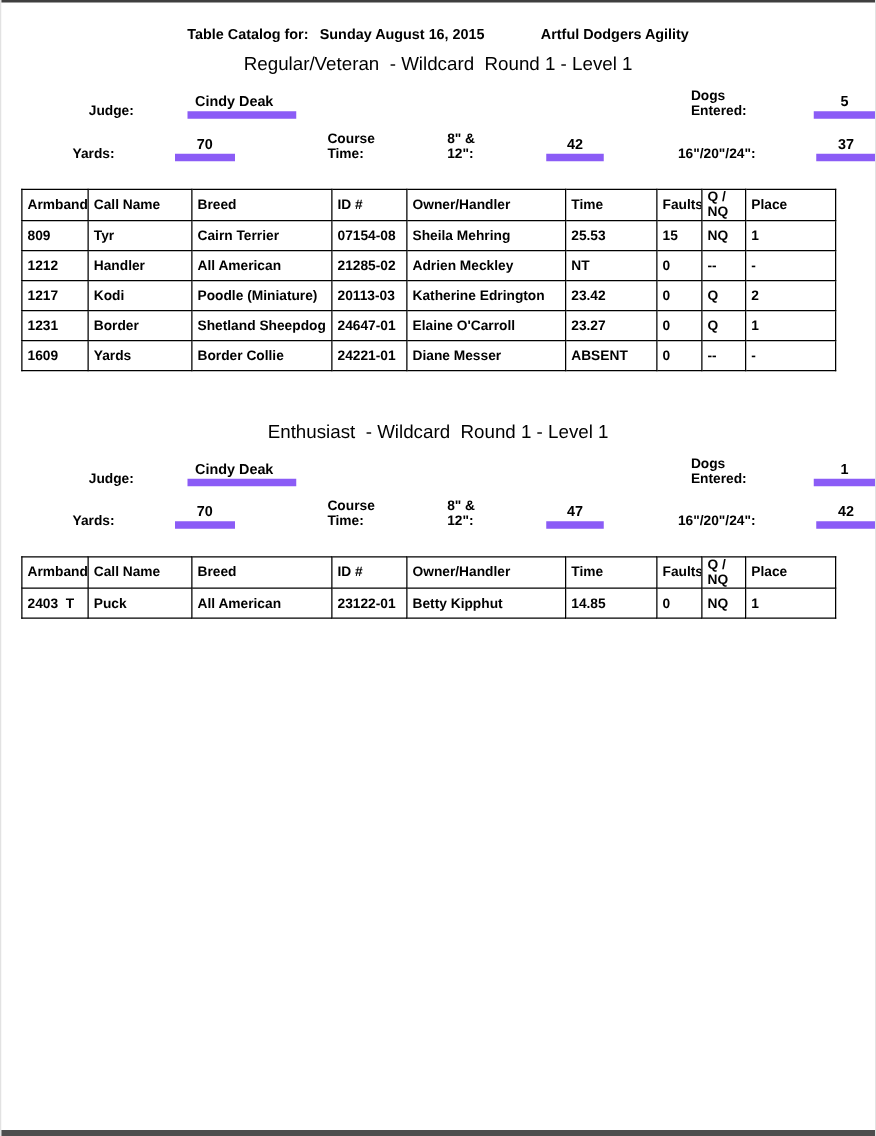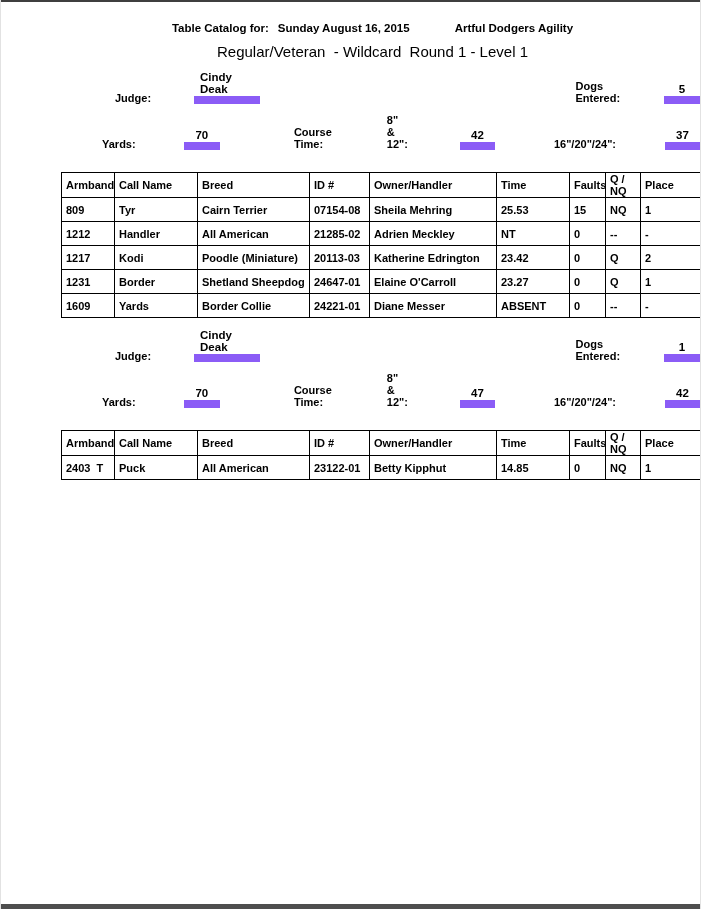--- a/index.html
+++ b/index.html
@@ -1,20 +1,20 @@
 <!DOCTYPE html>
 <html><head>
 <meta charset="utf-8">
 <style>
   html,body { margin:0; padding:0; background:#fff; }
   .page {
     position:relative; width:701px; height:909px; overflow:hidden;
     background:#ffffff; box-sizing:border-box;
     border-left:1px solid #e2e2e2; border-right:1px solid #e2e2e2;
-    font-family:"Liberation Sans", sans-serif; color:#000;padding-left:44px;
+    font-family:"Liberation Sans", sans-serif; color:#000;
   }
   .top-bar { position:absolute; top:0; left:0; width:100%; height:2px; background:#3f3f3f; }
   .bottom-bar { position:absolute; bottom:0; left:0; width:100%; height:5px; background:#4e4e4e; }
 
   .catalog-line {
     margin-top:22px; text-align:center; font-weight:bold; font-size:11.5px;
     display:flex; justify-content:center; align-items:baseline;
   }
   .catalog-line .date { margin-left:9px; }
   .catalog-line .club { margin-left:45px; }
@@ -22,21 +22,21 @@
   .section-title {
     text-align:center; font-weight:normal; font-size:15px; white-space:pre;
     margin-top:9px;
   }
   .section + .section .section-title { margin-top:40px; }
 
   .field-row { display:flex; align-items:flex-end; font-weight:bold; font-size:11px;gap:39px; }
   .judge-row { margin-top:11px; }
   .yards-row { margin-top:10px; }
   .u {
-    border-bottom:8px solid #8b5cf6; display:inline-block; box-sizing:border-box;
+    border-bottom:6px solid #8b5cf6; display:inline-block; box-sizing:border-box;
     font-weight:bold; font-size:11.5px; padding-bottom:1px;
   }
   .judge-label   { margin-left:70px; }
   .judge-line    { margin-left:4px; width:117px; padding-left:6px; }
   .dogs-label    { margin-left:277px; }
   .dogs-line     { margin-left:5px; width:67px; text-align:center; }
   .yards-label   { margin-left:57px; }
   .yards-line    { margin-left:9px;  width:83px; text-align:center; }
   .course-label  { margin-left:35px; }
   .small-label   { margin-left:16px; }
@@ -178,20 +178,21 @@
     <td class="c-time">ABSENT</td>
     <td class="c-faults">0</td>
     <td class="c-qnq">--</td>
     <td class="c-place">-</td>
   </tr>
 </tbody>
     </table>
   </div>
 
   <div class="section">
+    <div class="section-title">Enthusiast  - Wildcard  Round 1 - Level 1</div>
 
     <div class="field-row judge-row">
       <span class="judge-label">Judge:</span>
       <span class="u judge-line">Cindy Deak</span>
       <span class="dogs-label">Dogs Entered:</span>
       <span class="u dogs-line">1</span>
     </div>
 
     <div class="field-row yards-row">
       <span class="yards-label">Yards:</span>

